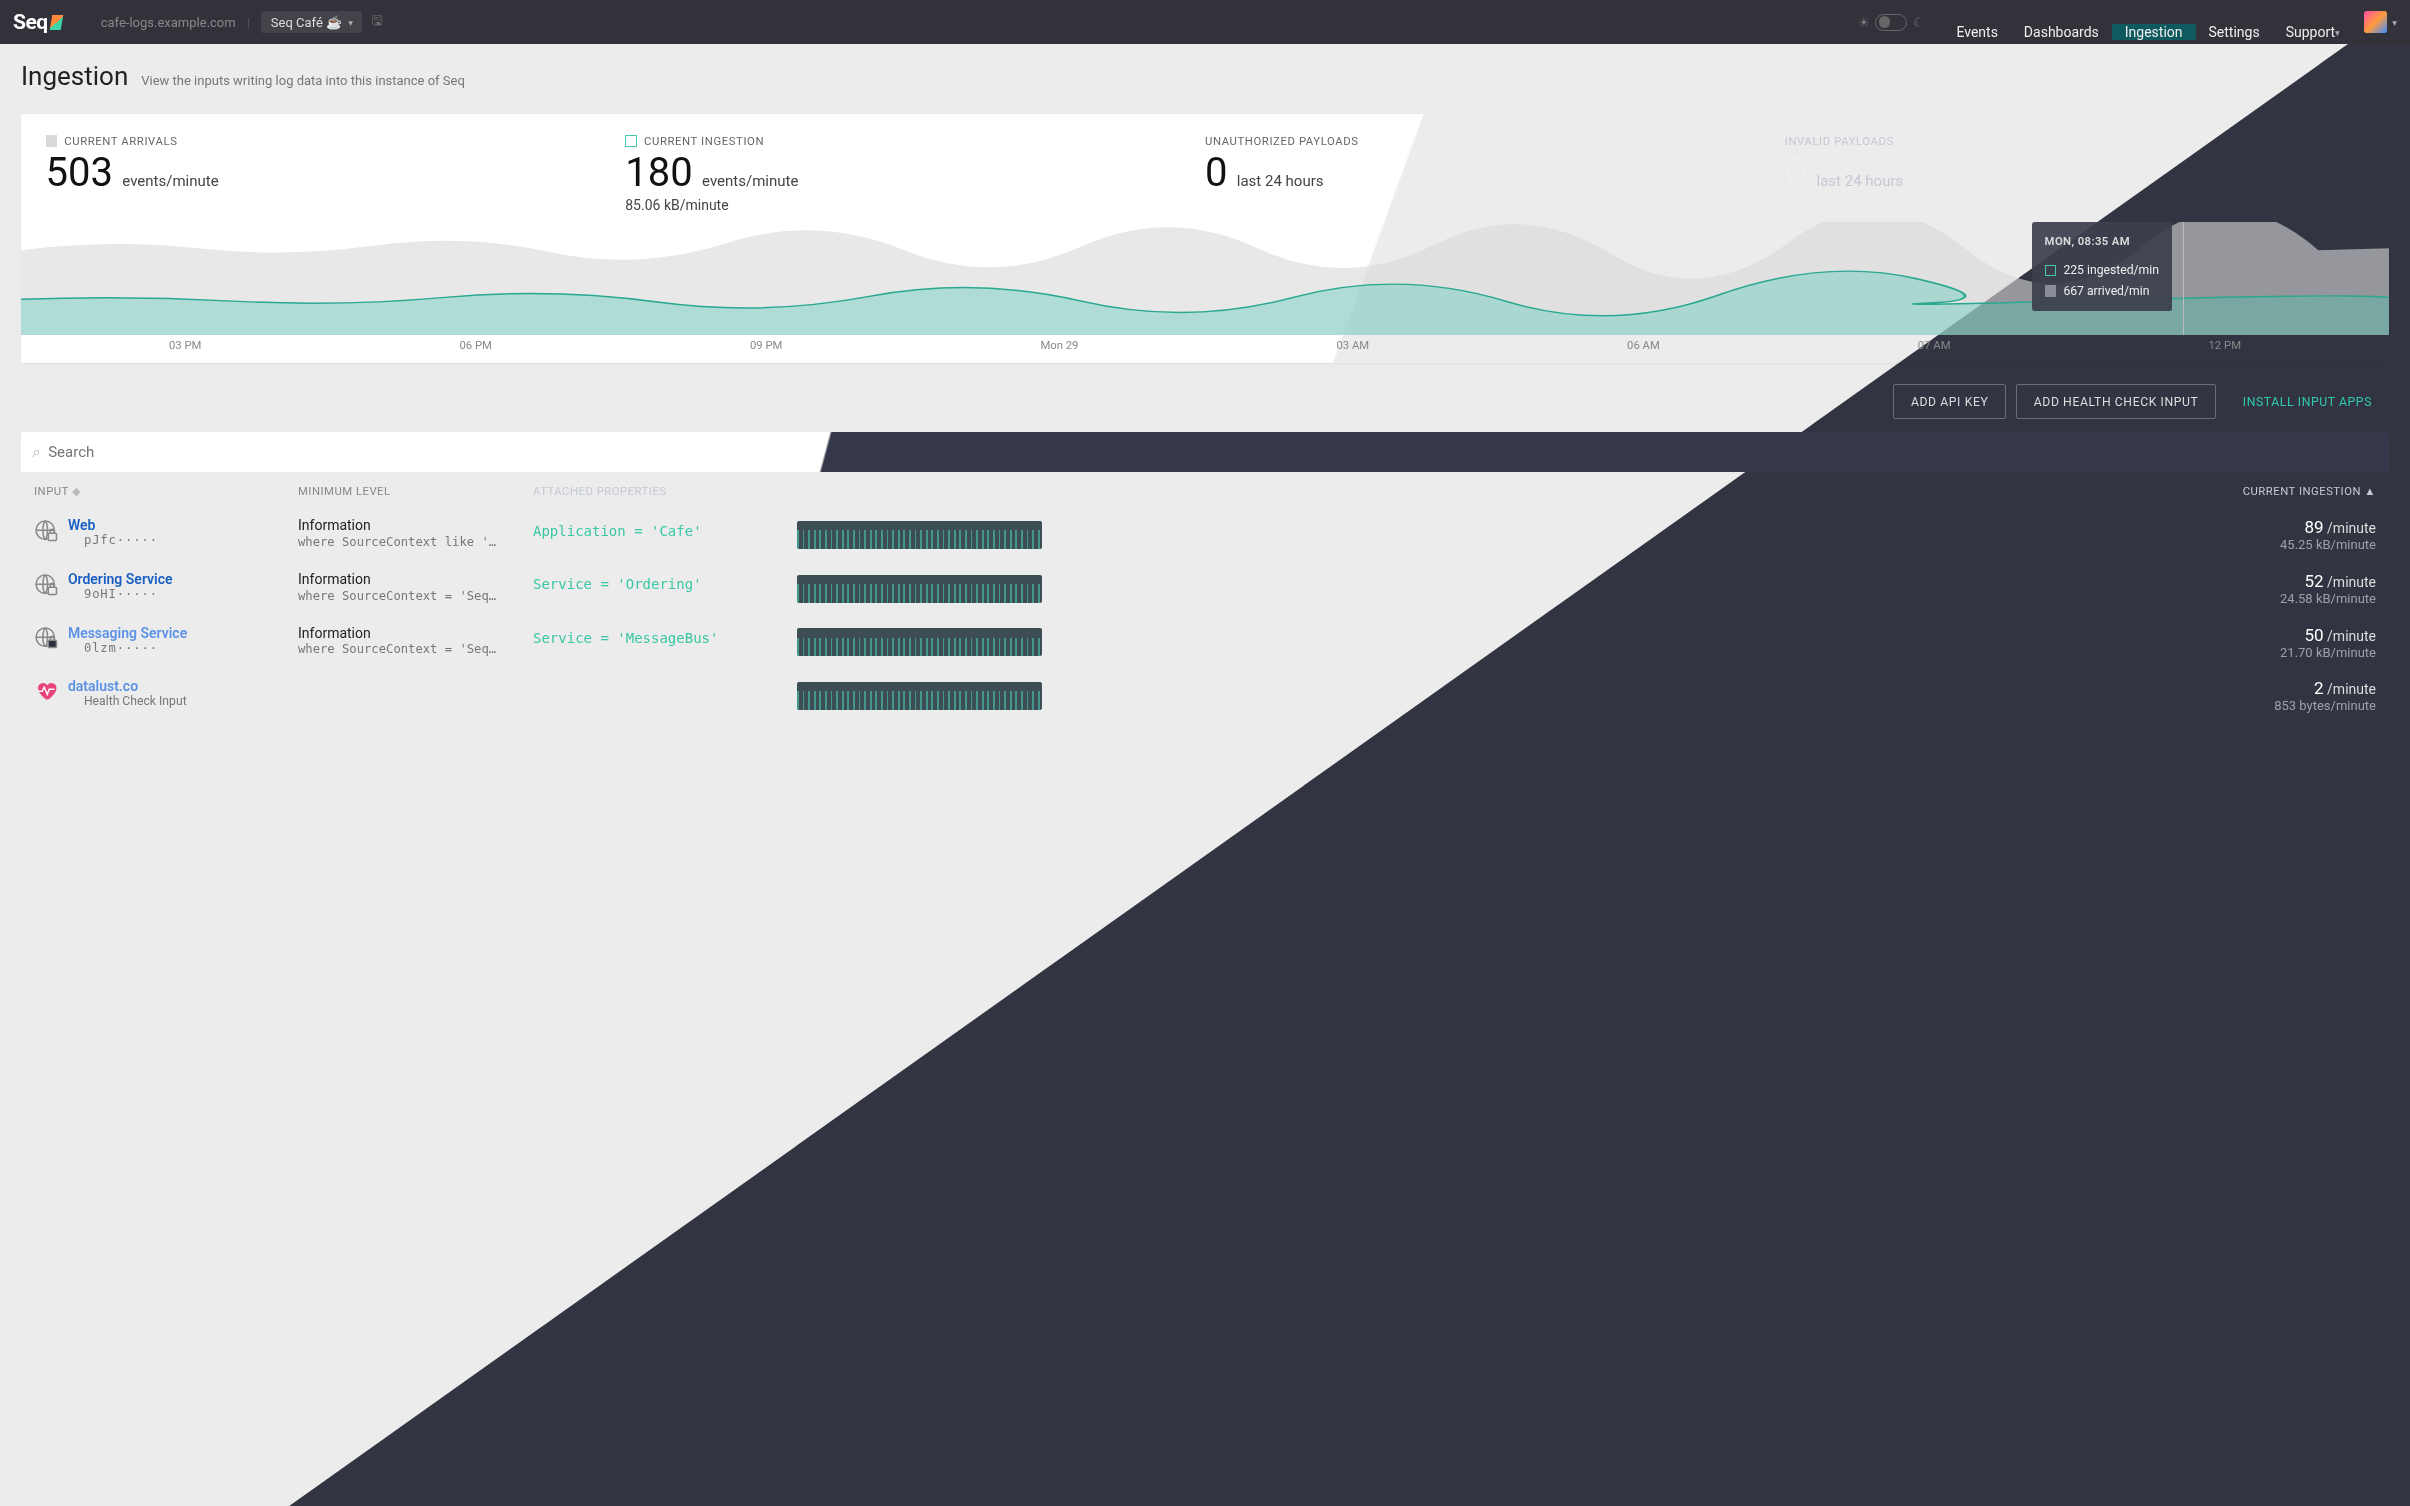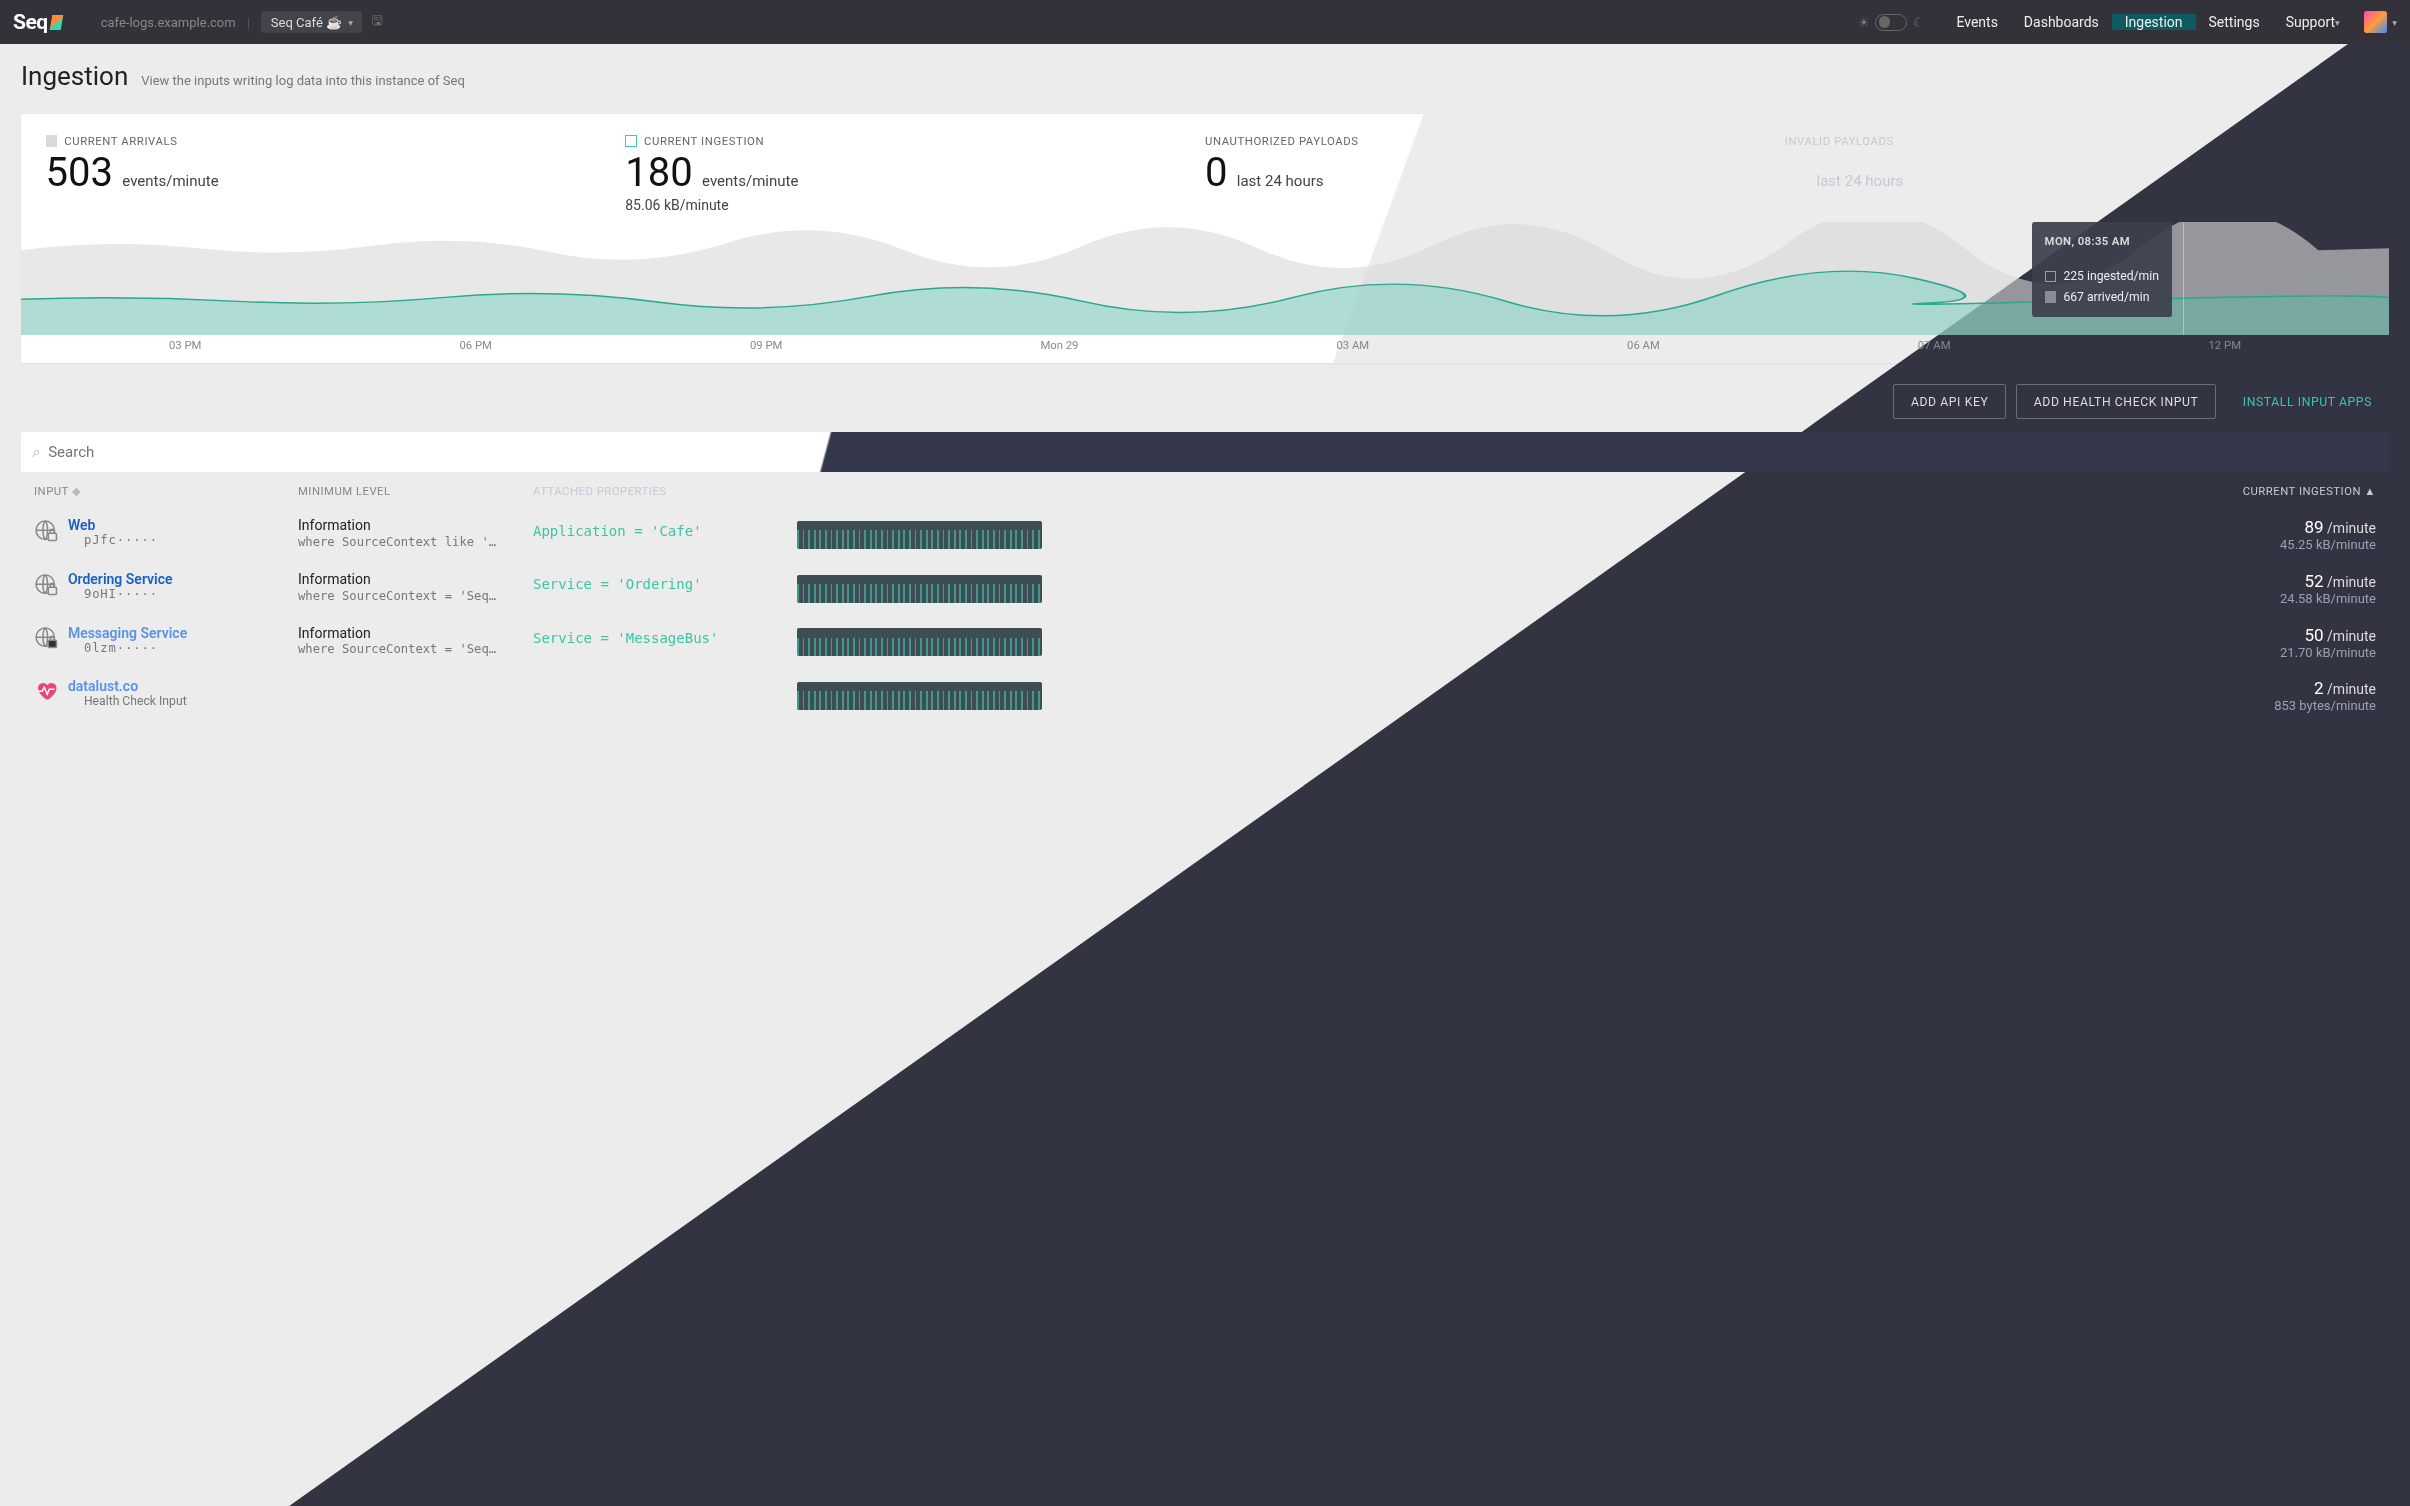--- a/index.html
+++ b/index.html
@@ -12,21 +12,21 @@
 .logo-mark { width:11.3px; height:15px; background:linear-gradient(135deg,#ff8a3c 50%,#3cd6a9 50%); transform:skewX(-10deg); }
 .crumb { color:#888; margin-left:38px; }
 .sep { color:#555; margin:0 11.3px; }
 .ws-pick { background:#444349; padding:3.8px 9.4px; border-radius:2.8px; display:flex; align-items:center; gap:6px; cursor:pointer; }
 .chev { font-size:9.4px; color:#aaa; }
 .save-ic { color:#777; margin-left:9.4px; font-size:13px; }
 .spacer { flex:1; }
 .theme-tog { display:flex; align-items:center; gap:5.6px; color:#777; margin-right:19px; }
 .tog-track { width:32px; height:17px; border:0.9px solid #666; border-radius:9.4px; position:relative; }
 .tog-knob { width:11.3px; height:11.3px; background:#666; border-radius:50%; position:absolute; top:1.9px; left:2.8px; }
-.navlinks { display:flex; align-items:center; height:36px; }
+.navlinks { display:flex; align-items:flex-end; height:36px; }
 .navlinks a { display:flex; align-items:center; padding:0 13px; color:#eee; cursor:pointer; font-size:14px; }
 .navlinks a.on { background:#0e5a5e; }
 .avatar { width:22.6px; height:22.6px; background:linear-gradient(135deg,#ff4da6,#ff9b3c,#3c8bff); border-radius:2.8px; margin-left:11.3px; }
 
 
 .pgtitle { padding:17px 21px 5.6px; display:flex; align-items:baseline; gap:13px; position:relative; z-index:5; }
 .pgtitle h1 { font-size:26px; font-weight:400; color:#222; }
 .pgtitle .sub { color:#777; font-size:13px; }
 
 
@@ -40,21 +40,21 @@
 .sw.sq-f { background:#d9d9d9; }
 .stat .big { font-size:40px; font-weight:400; color:#111; line-height:1; display:inline-block; }
 .stat .unit { font-size:15px; color:#444; margin-left:5.6px; }
 .stat .extra { font-size:14px; color:#444; margin-top:3.8px; }
 
 
 .chart { position:relative; height:141px; margin-top:9.4px; }
 .chart svg { width:100%; height:113px; display:block; }
 .xaxis { display:flex; justify-content:space-around; font-size:11.3px; color:#888; padding:3.8px 19px 9.4px; }
 .tooltip { position:absolute; top:0; right:217px; background:rgba(60,63,76,.92); color:#eee; font-size:12.2px; padding:9.4px 13px; border-radius:2.8px; line-height:1.7; }
-.tooltip .tt-h { font-weight:600; letter-spacing:0.4px; margin-bottom:15px; color:#ddd; font-size:11.3px; }
+.tooltip .tt-h { font-weight:600; letter-spacing:0.4px; margin-bottom:9px; color:#ddd; font-size:11.3px; }
 .tooltip .row { display:flex; align-items:center; gap:7.5px; }
 .vline { position:absolute; top:0; bottom:28px; width:0.9px; background:#bbb; right:205px; }
 
 
 .actbar { display:flex; justify-content:flex-end; gap:9.4px; padding:21px 21px 0; position:relative; z-index:5; }
 .btn { border:0.9px solid #6a6d7a; background:transparent; color:#ddd; padding:9.4px 17px; font-size:12.2px; letter-spacing:0.6px; cursor:pointer; border-radius:1.9px; }
 .btn.link { border:none; color:#2fc9b0; }
 
 
 .tbl-wrap { margin:13px 21px 0; position:relative; z-index:5; }

